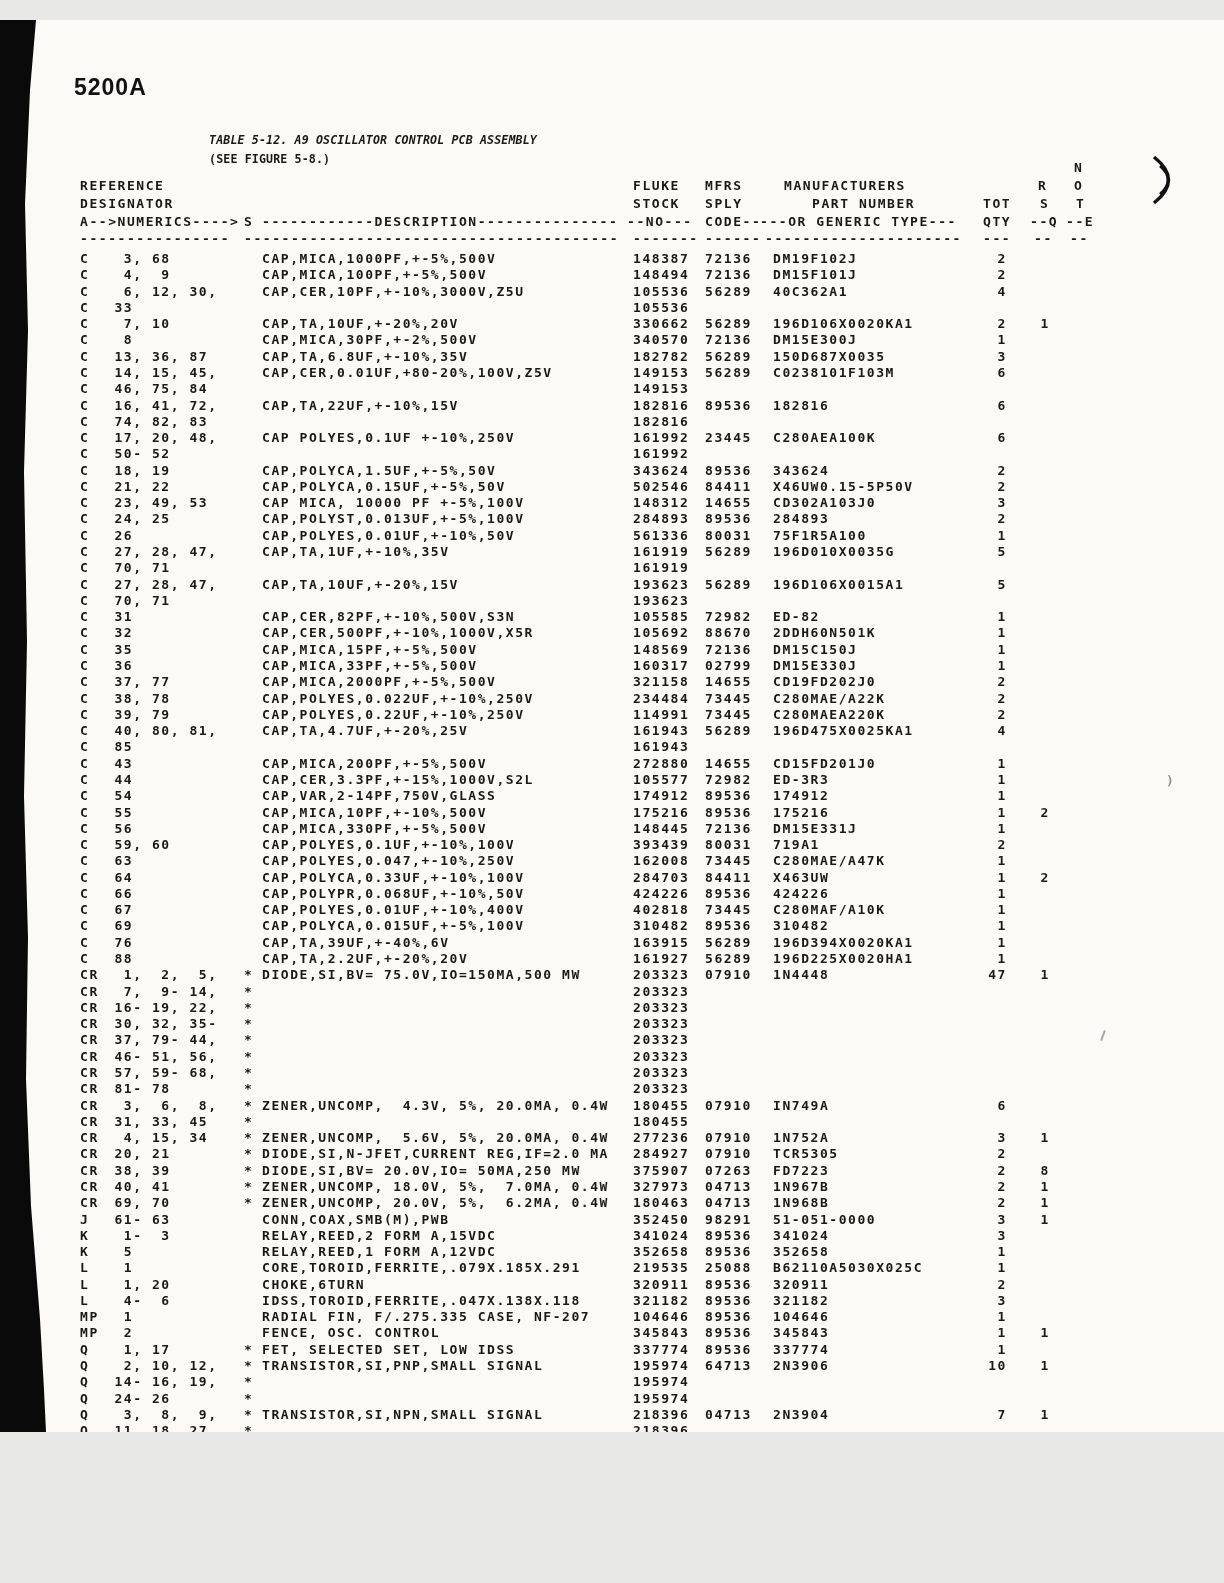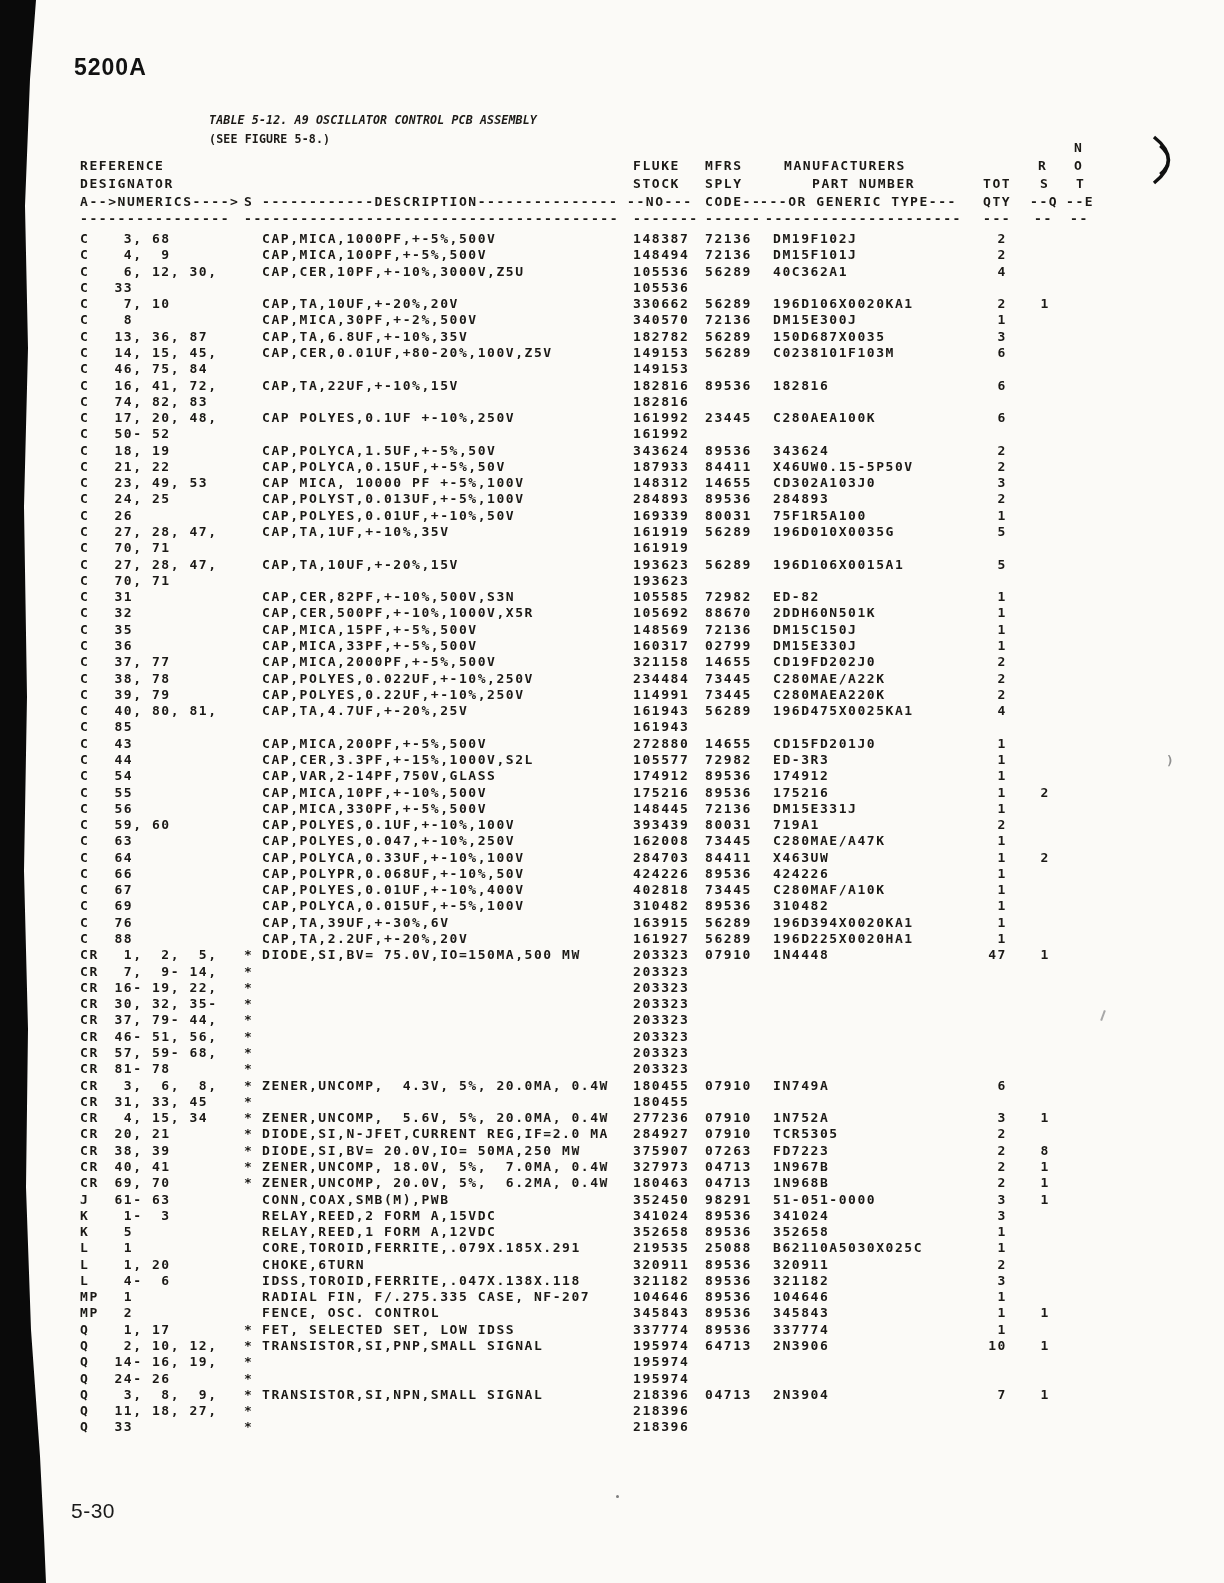--- a/index.html
+++ b/index.html
@@ -1,17 +1,17 @@
 <!DOCTYPE html>
 <html><head>
 <meta charset="utf-8">
 <style>
   html,body{margin:0;padding:0;background:#e8e8e6;}
-  .page{position:relative;width:1224px;height:1583px;background:#fbfaf7;overflow:hidden;
-        font-family:"DejaVu Sans Mono",monospace;color:#171513;}
+  .page{position:relative;width:1224px;height:1412px;background:#fbfaf7;overflow:hidden;
+        font-family:"DejaVu Sans Mono",monospace;color:#171513;margin-top:20px;}
   
   .scan-band{position:absolute;left:0;top:0;width:50px;height:100%;background:#0a0a0a;
     clip-path:polygon(0 0,36px 0,30px 5%,25px 13%,28px 22%,24px 32%,27px 44%,24px 55%,
                       28px 65%,26px 75%,31px 84%,40px 92%,44px 97%,46px 100%,0 100%);}
   .model{position:absolute;left:74px;top:54px;font-family:"Liberation Sans",sans-serif;
          font-size:23px;font-weight:700;letter-spacing:1px;color:#121212;}
   .footer{position:absolute;left:71px;top:1499px;font-family:"Liberation Sans",sans-serif;
           font-size:21px;font-weight:400;letter-spacing:0.5px;color:#1a1a1a;}
   .title{position:absolute;white-space:pre;font-weight:bold;font-size:11.6px;line-height:14px;
          letter-spacing:0.15px;color:#1b1916;}
@@ -240,21 +240,21 @@
       <span class="c code">89536</span>
       <span class="c part">343624</span>
       <span class="c qty">2</span>
       <span class="c rsq"></span>
     </div>
       <div class="row" style="top: 458.92px;">
       <span class="c ref">C</span>
       <span class="c des"> 21, 22</span>
       <span class="c s"></span>
       <span class="c desc">CAP,POLYCA,0.15UF,+-5%,50V</span>
-      <span class="c stock">187933</span>
+      <span class="c stock">502546</span>
       <span class="c code">84411</span>
       <span class="c part">X46UW0.15-5P50V</span>
       <span class="c qty">2</span>
       <span class="c rsq"></span>
     </div>
       <div class="row" style="top: 475.2px;">
       <span class="c ref">C</span>
       <span class="c des"> 23, 49, 53</span>
       <span class="c s"></span>
       <span class="c desc">CAP MICA, 10000 PF +-5%,100V</span>
@@ -273,21 +273,21 @@
       <span class="c code">89536</span>
       <span class="c part">284893</span>
       <span class="c qty">2</span>
       <span class="c rsq"></span>
     </div>
       <div class="row" style="top: 507.76px;">
       <span class="c ref">C</span>
       <span class="c des"> 26</span>
       <span class="c s"></span>
       <span class="c desc">CAP,POLYES,0.01UF,+-10%,50V</span>
-      <span class="c stock">169339</span>
+      <span class="c stock">561336</span>
       <span class="c code">80031</span>
       <span class="c part">75F1R5A100</span>
       <span class="c qty">1</span>
       <span class="c rsq"></span>
     </div>
       <div class="row" style="top: 524.04px;">
       <span class="c ref">C</span>
       <span class="c des"> 27, 28, 47,</span>
       <span class="c s"></span>
       <span class="c desc">CAP,TA,1UF,+-10%,35V</span>
@@ -547,21 +547,21 @@
       <span class="c stock">310482</span>
       <span class="c code">89536</span>
       <span class="c part">310482</span>
       <span class="c qty">1</span>
       <span class="c rsq"></span>
     </div>
       <div class="row" style="top: 914.76px;">
       <span class="c ref">C</span>
       <span class="c des"> 76</span>
       <span class="c s"></span>
-      <span class="c desc">CAP,TA,39UF,+-30%,6V</span>
+      <span class="c desc">CAP,TA,39UF,+-40%,6V</span>
       <span class="c stock">163915</span>
       <span class="c code">56289</span>
       <span class="c part">196D394X0020KA1</span>
       <span class="c qty">1</span>
       <span class="c rsq"></span>
     </div>
       <div class="row" style="top: 931.04px;">
       <span class="c ref">C</span>
       <span class="c des"> 88</span>
       <span class="c s"></span>

